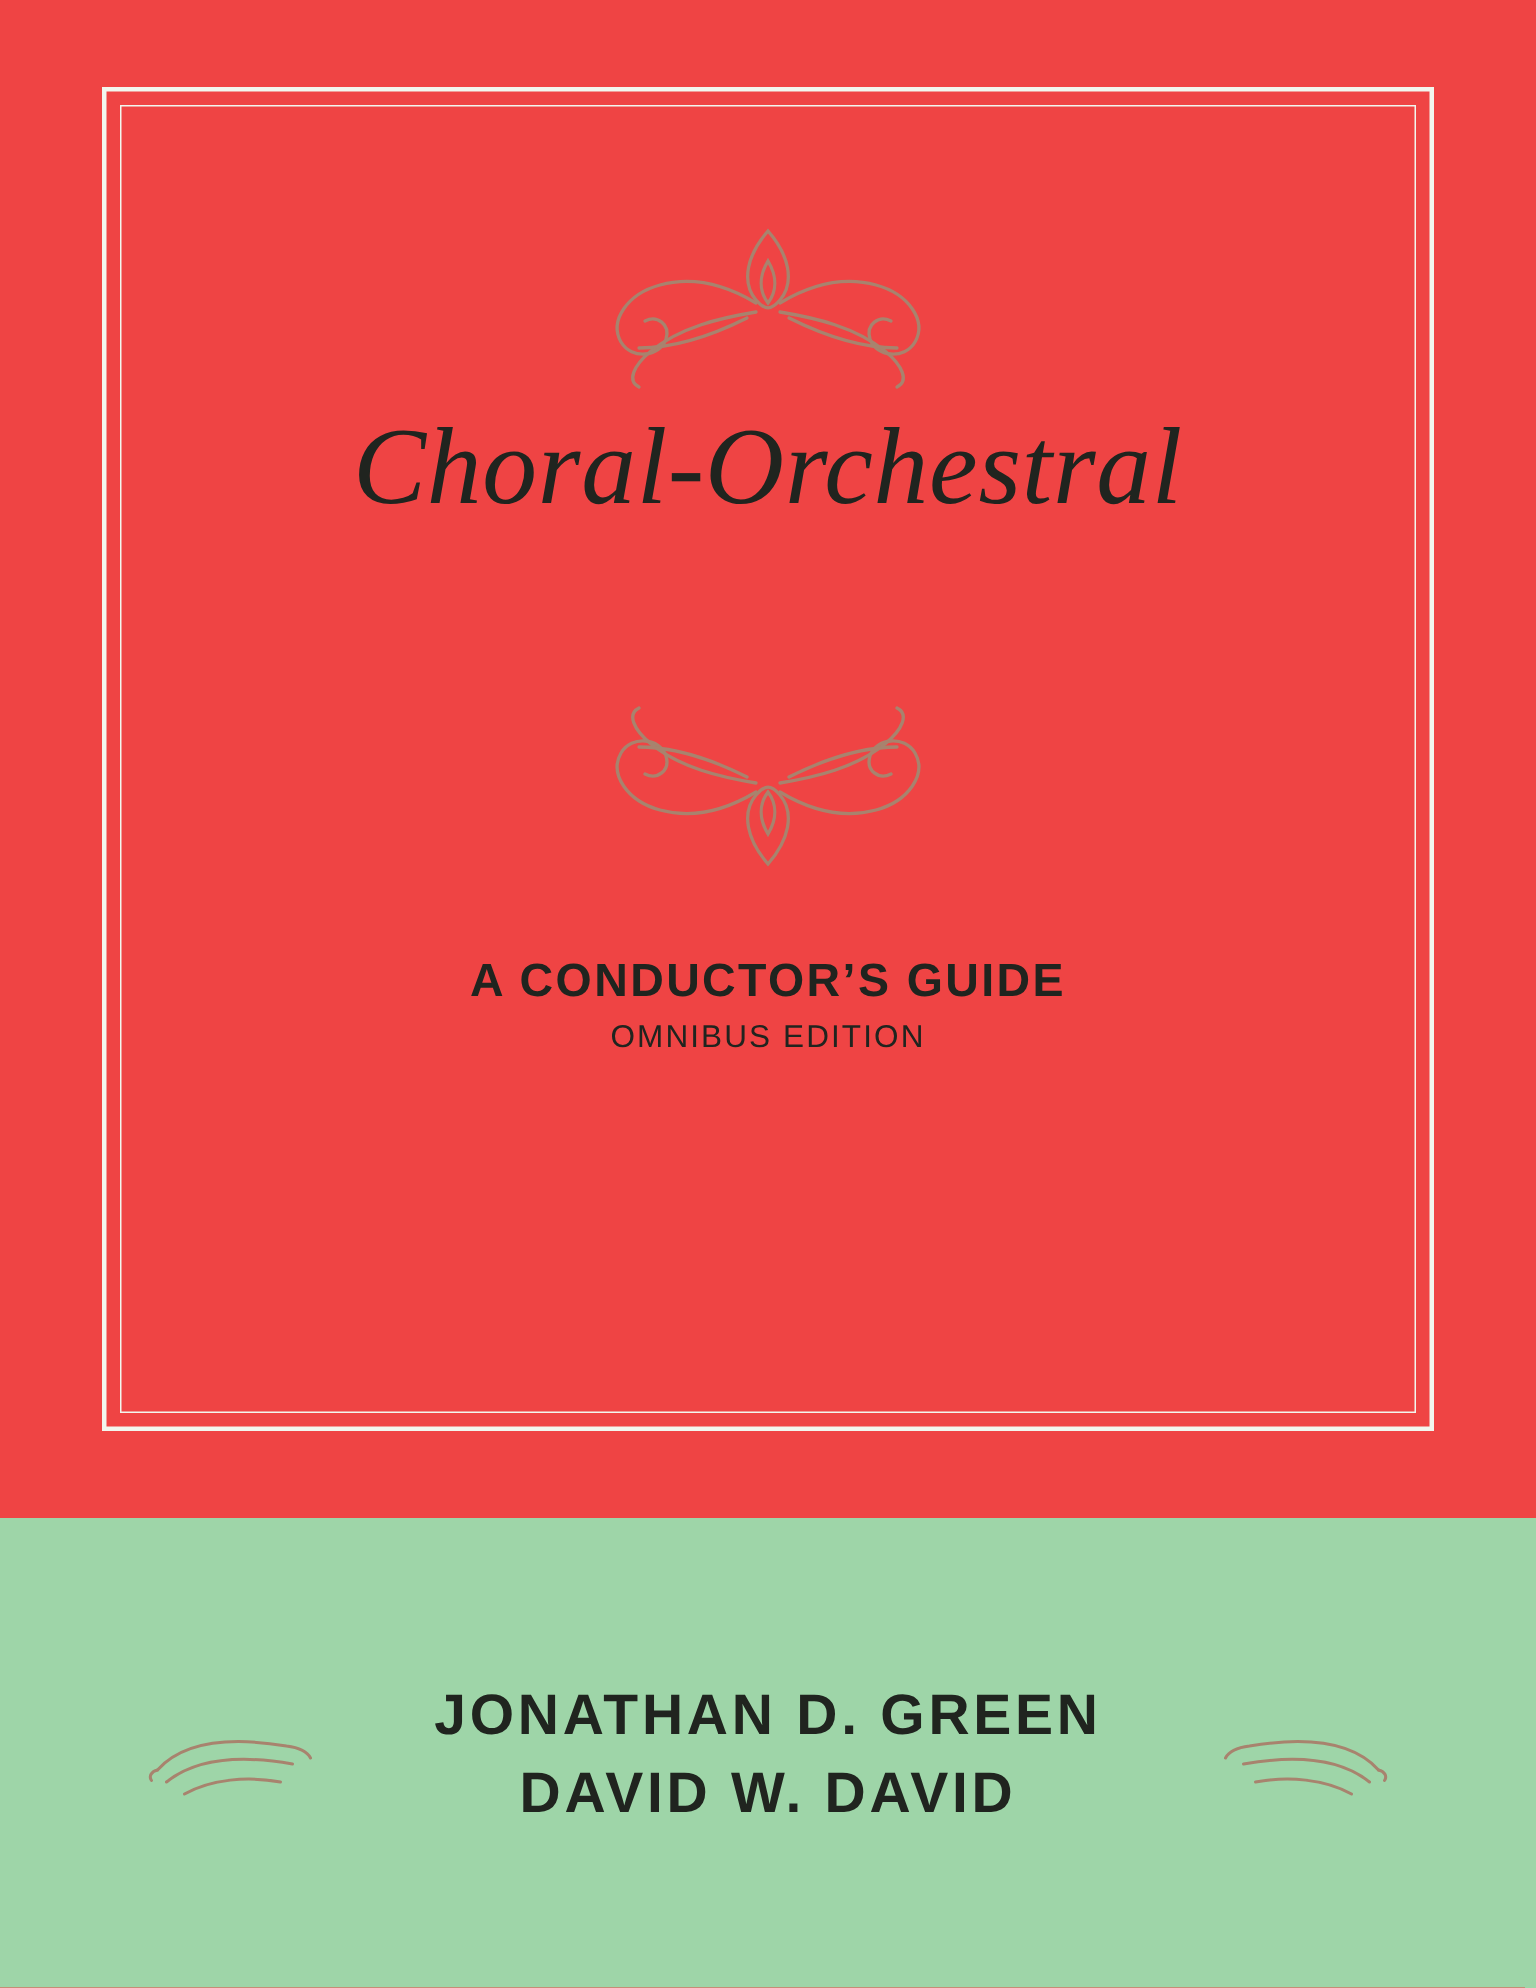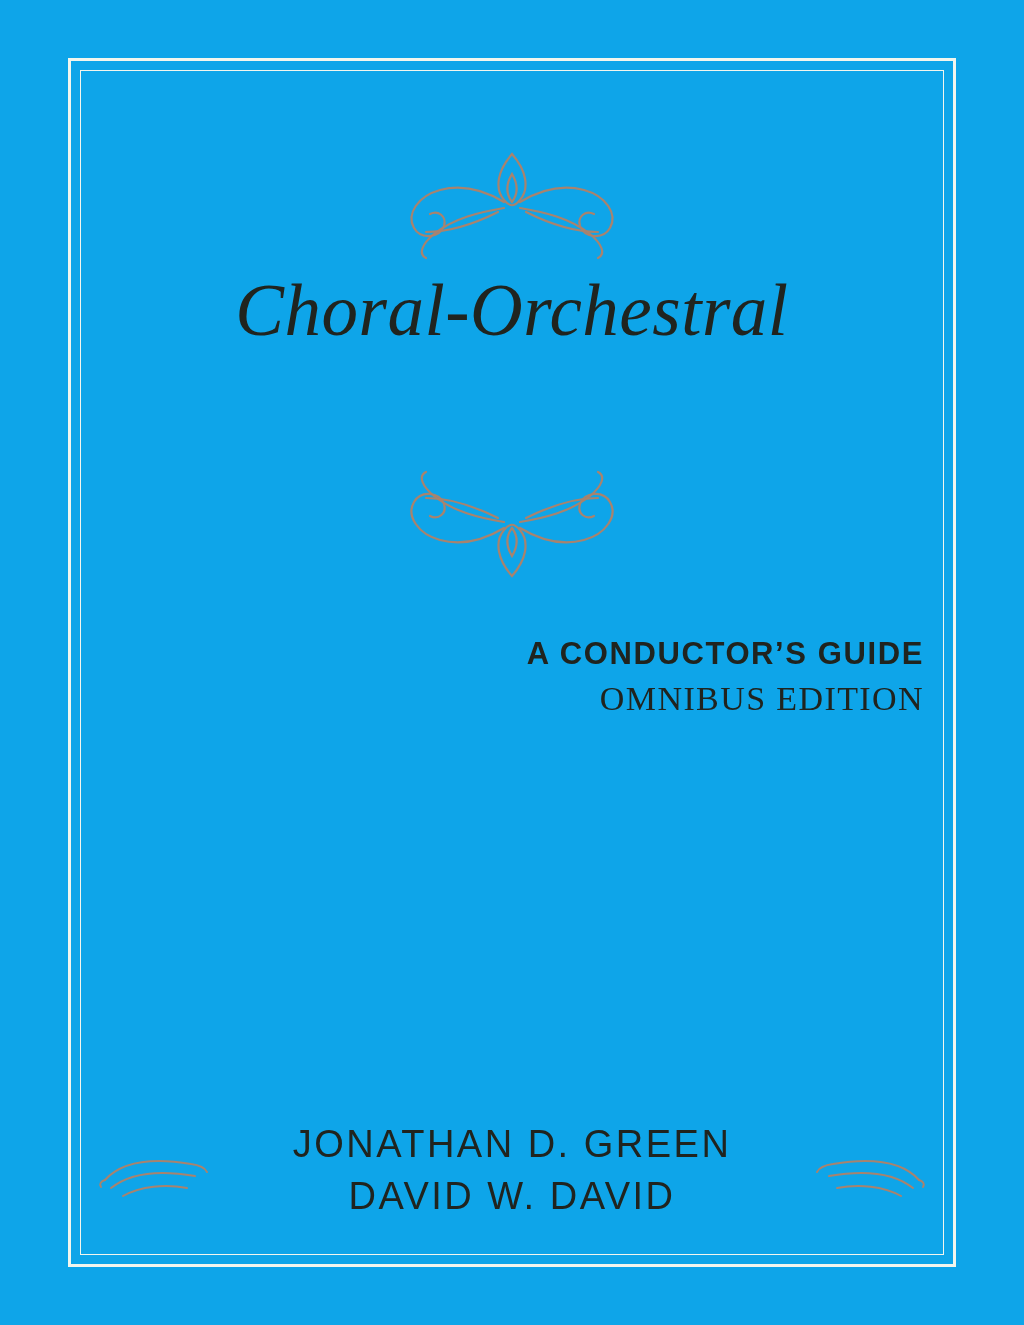--- a/index.html
+++ b/index.html
@@ -10,22 +10,22 @@
     width: 1024px;
     height: 1325px;
     background: #9ed5a8;
     font-family: "Liberation Serif", serif;
     overflow: hidden;
   }
 
   .cover {
     position: relative;
     width: 1024px;
-    height: 1325px;
-    background: #0ea5e9;
+    height: 1012px;
+    background: #ef4444;
     box-sizing: border-box;
   }
 
   
   .frame-outer {
     position: absolute;
     left: 68px;
     top: 58px;
     right: 68px;
     bottom: 58px;
@@ -82,48 +82,48 @@
     line-height: 1.18;
     color: #20241f;
     letter-spacing: 0.5px;
   }
 
   .subtitle-block {
     position: absolute;
     top: 636px;
     left: 0;
     right: 0;
-    text-align: right;
+    text-align: center;
   }
   .subtitle-main {
     font-family: "Liberation Sans", sans-serif;
     font-weight: bold;
     font-size: 31px;
     letter-spacing: 1.6px;
     color: #20241f;
   }
   .subtitle-sub {
-    font-family: Liberation Serif, serif;
+    font-family: Liberation Sans, sans-serif;
     font-weight: normal;
-    font-size: 34px;
+    font-size: 21px;
     letter-spacing: 1.4px;
     color: #20241f;
     margin-top: 8px;
   }
 
   .authors-block {
     position: absolute;
     top: 1118px;
     left: 0;
     right: 0;
     text-align: center;
   }
   .author-name {
     font-family: "Liberation Sans", sans-serif;
-    font-weight: normal;
+    font-weight: bold;
     font-size: 38px;
     letter-spacing: 2.5px;
     color: #20241f;
     line-height: 1.38;
   }
 
   .author-orn-left {
     position: absolute;
     left: 95px;
     top: 1150px;

